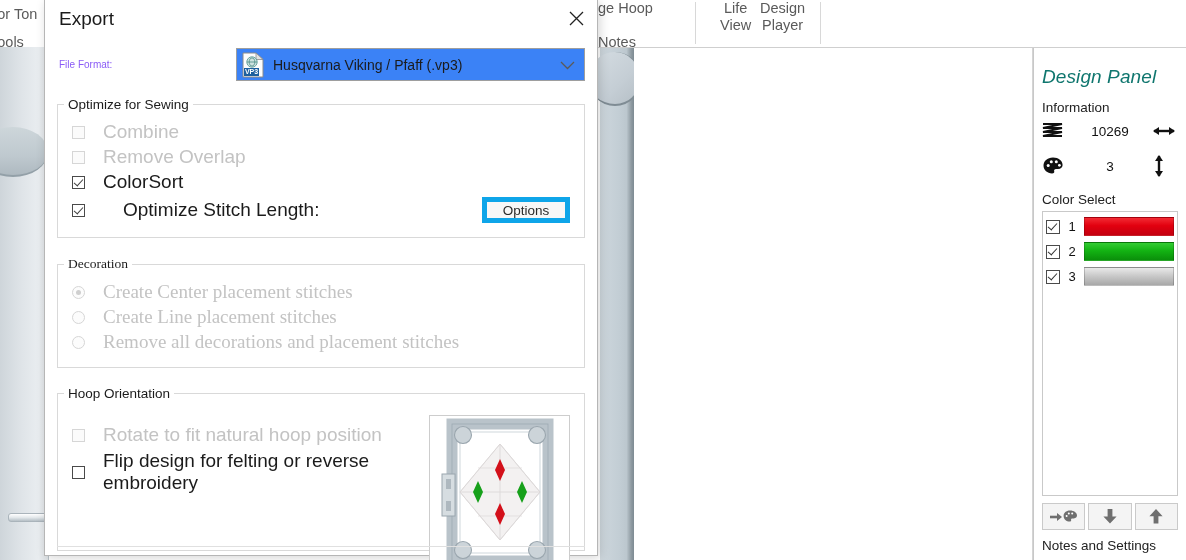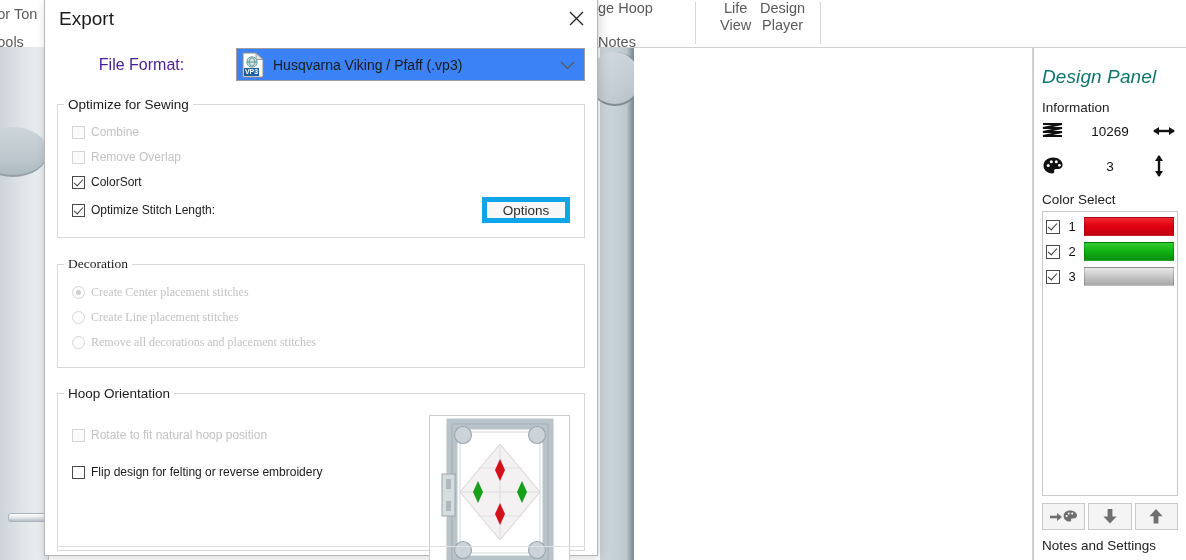--- a/index.html
+++ b/index.html
@@ -229,24 +229,24 @@
   }
 
   .row-fileformat {
     display: flex;
     align-items: center;
     margin-top: 10px;
     padding-left: 14px;
     padding-right: 12px;
   }
   .lbl-fileformat {
-    font-size: 16px;
-    color: #4c1d95;
+    font-size: 10px;
+    color: #8b5cf6;
     width: 177px;
-    text-align: center;
+    text-align: left;
     padding-right: 12px;
     box-sizing: border-box;
   }
   .combo {
     flex: 1 1 auto;
     height: 33px;
     border: 1px solid #9e9e9e;
     background: #3b82f6;
     display: flex;
     align-items: center;
@@ -307,22 +307,22 @@
     width: 4px; height: 8px;
     border: solid #404040;
     border-width: 0 1.6px 1.6px 0;
     transform: rotate(42deg);
   }
   .cb.disabled {
     border-color: #d6d6d6;
     background: #fbfbfb;
   }
   .opt-label {
-    margin-left: 6px;
-    font-size: 12px;
+    margin-left: 18px;
+    font-size: 19px;
     color: #1b1b1b;
   }
   .opt-label.disabled { color: #c3c3c3; }
 
   .rb {
     width: 13px; height: 13px;
     border: 1px solid #d6d6d6;
     border-radius: 50%;
     background: #fcfcfc;
     box-sizing: border-box;
@@ -539,21 +539,21 @@
         </div>
         <div class="opt-row">
           <span class="cb disabled"></span>
           <span class="opt-label disabled">Remove Overlap</span>
         </div>
         <div class="opt-row">
           <span class="cb checked"></span>
           <span class="opt-label">ColorSort</span>
         </div>
         <div class="optimize-row">
-          <div style="display:flex; align-items:center;">
+          <div style="display:flex; align-items:center;gap:20px;">
             <span class="cb checked"></span>
             <span class="opt-label">Optimize Stitch Length:</span>
           </div>
           <button class="btn-options">Options</button>
         </div>
       </div>
     </fieldset>
 
     <fieldset class="grp" style="margin-top:18px;font-family:Liberation Serif, serif;">
       <legend>Decoration</legend>

